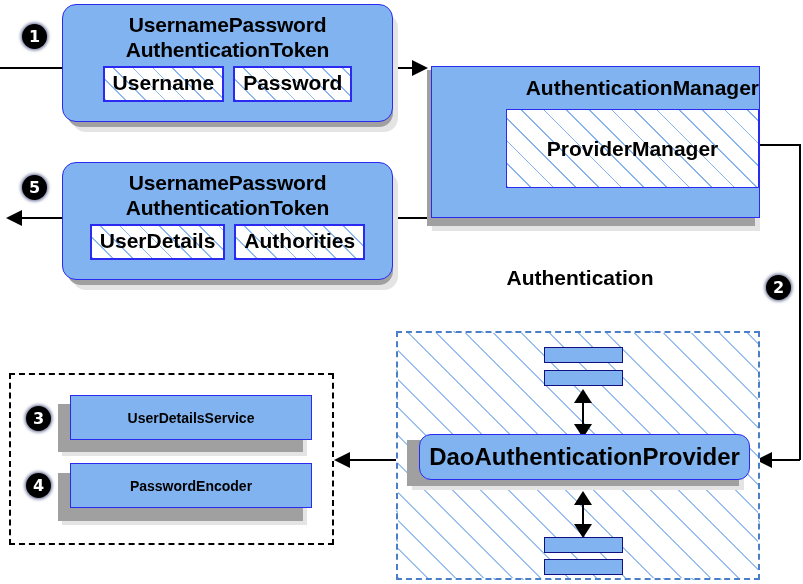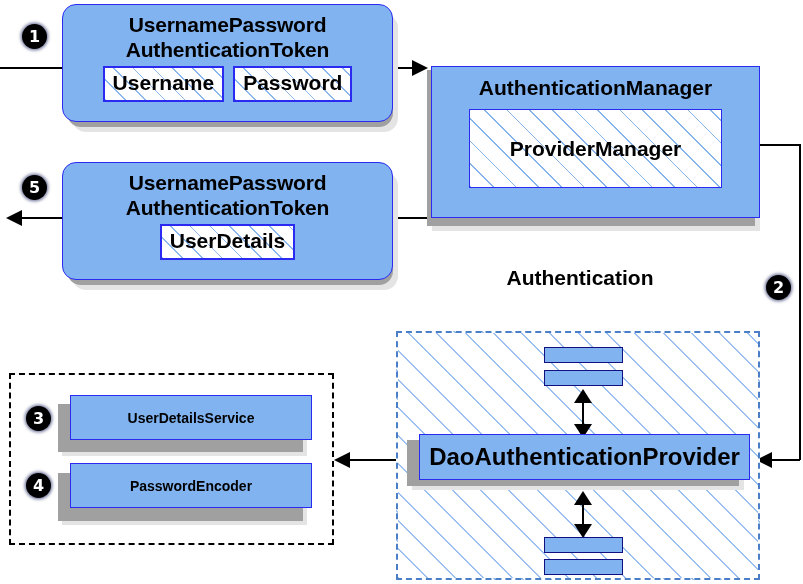--- a/index.html
+++ b/index.html
@@ -26,21 +26,21 @@
     background:#ffffff;border:2px solid #2a2af0;
     background-image:repeating-linear-gradient(45deg,
         rgba(120,170,235,.85) 0 1px, rgba(0,0,0,0) 1px 14px);
     font-weight:bold;font-size:21px;color:#000;
     padding:2px 8px 4px 8px;text-align:center;white-space:nowrap;
     line-height:26px;
   }
 
   .mgr-box{
     background:#80b3f0;border:1.5px solid #2a2af0;
-    display:flex;flex-direction:column;align-items:center;
+    display:flex;flex-direction:column;align-items:flex-end;
   }
   .mgr-title{font-weight:bold;font-size:21px;color:#000;margin-top:9px;}
   .mgr-inner{
     background:#ffffff;border:1.5px solid #2a2af0;
     background-image:repeating-linear-gradient(45deg,
         rgba(120,170,235,.9) 0 1.2px, rgba(0,0,0,0) 1.2px 16px);
     display:flex;align-items:center;justify-content:center;
     font-weight:bold;font-size:21px;color:#000;
   }
 
@@ -135,41 +135,42 @@
 
   <div class="shadow2" style="left:72px;top:172px;width:326px;height:118px;border-radius:14px;"></div>
   <div class="shadow1" style="left:67px;top:167px;width:326px;height:118px;border-radius:14px;"></div>
   <div class="abs token-box" style="left:62px;top:162px;width:331px;height:118px;">
     <div class="token-title">
       <span>UsernamePassword</span><br>
       <span>AuthenticationToken</span>
     </div>
     <div class="slot-row">
       <div class="slot">UserDetails</div>
+      <div class="slot">Authorities</div>
     </div>
   </div>
 
   <div class="abs providers-label" style="left:470px;top:265px;width:220px;">
     <span>Authentication</span><br>
   </div>
 
   <div class="abs bullet" style="left:766px;top:275px;">2</div>
 
   <div class="abs providers-region" style="left:396px;top:331px;width:364px;height:249px;"></div>
 
   <div class="abs mini-bar" style="left:544px;top:347px;width:79px;height:16px;"></div>
   <div class="abs mini-bar" style="left:544px;top:370px;width:79px;height:16px;"></div>
 
   <div class="vline" style="left:582px;top:393px;height:35px;"></div>
   <div class="arrow arrow-up" style="left:574px;top:389px;"></div>
   <div class="arrow arrow-down" style="left:574px;top:424px;"></div>
 
   <div class="shadow2" style="left:412px;top:444px;width:332px;height:46px;"></div>
   <div class="shadow1" style="left:407px;top:440px;width:332px;height:46px;"></div>
-  <div class="abs dao-box" style="left:419px;top:434px;width:331px;height:46px;">DaoAuthenticationProvider</div>
+  <div class="abs dao-box" style="left:419px;top:434px;width:331px;height:46px;border-radius:12px;">DaoAuthenticationProvider</div>
 
   <div class="vline" style="left:582px;top:495px;height:33px;"></div>
   <div class="arrow arrow-up" style="left:574px;top:491px;"></div>
   <div class="arrow arrow-down" style="left:574px;top:524px;"></div>
 
   <div class="abs mini-bar" style="left:544px;top:537px;width:79px;height:16px;"></div>
   <div class="abs mini-bar" style="left:544px;top:559px;width:79px;height:16px;"></div>
 
   <div class="abs collab-region" style="left:9px;top:373px;width:325px;height:172px;"></div>
 

